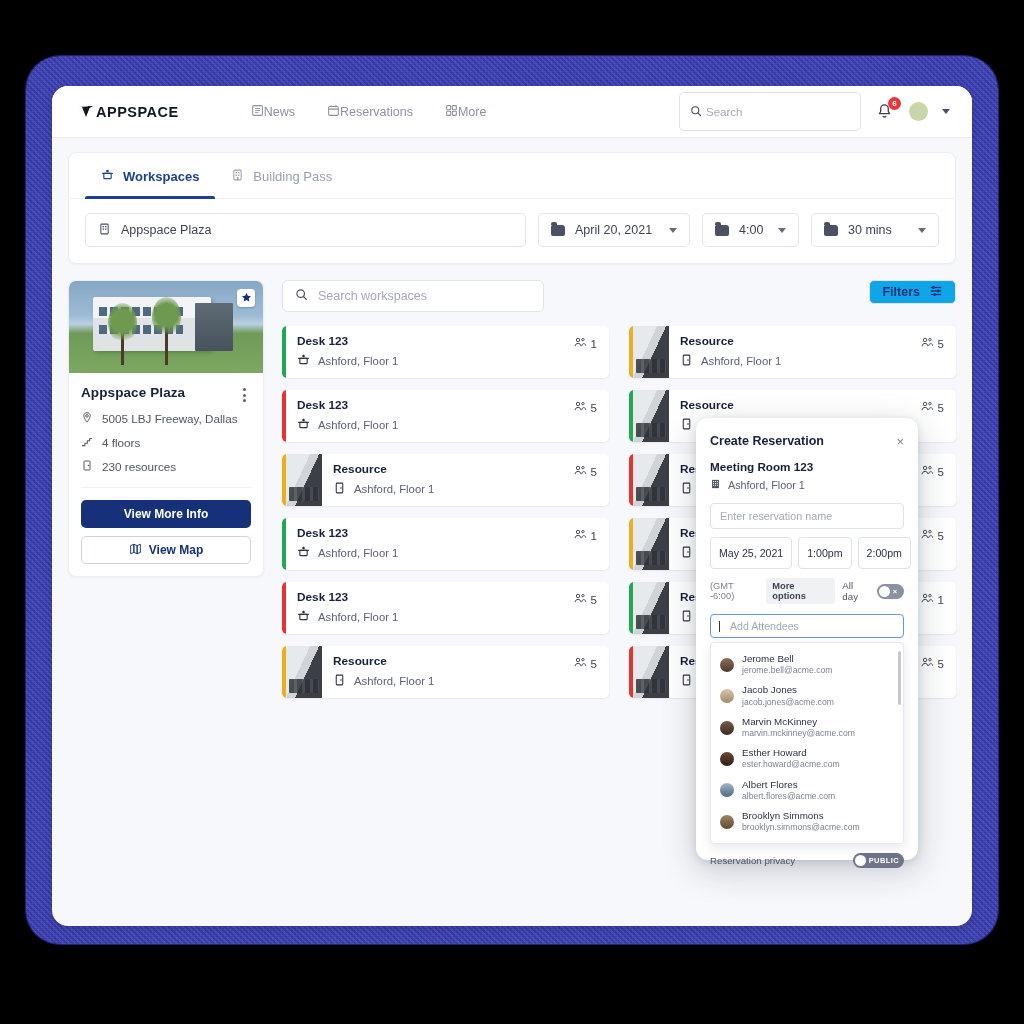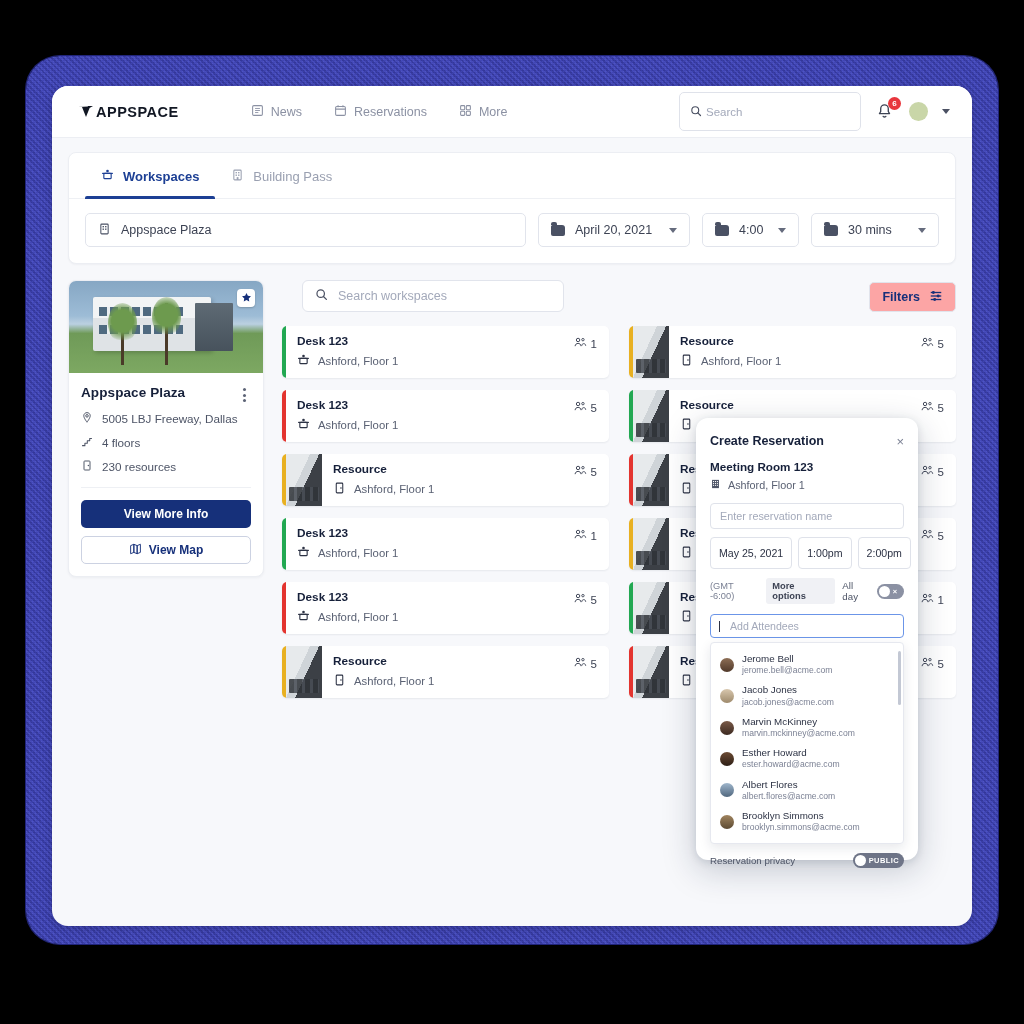--- a/index.html
+++ b/index.html
@@ -51,21 +51,21 @@
     padding: 0 22px 0 26px;
     border-bottom: 1px solid #eceef3;
     position: relative;
   }
   .logo { display:flex; align-items:center; gap:2px; font-weight:700; font-size:14.5px;
           letter-spacing:.5px; color:#111723; }
   .logo .mark { width:16px; height:13px; position:relative; }
   .logo .mark svg { display:block; }
   .nav { display:flex; align-items:center; gap:0; margin-left:56px; height:100%; }
   .nav-item {
-    display:flex; align-items:center; gap:7px;
+    display:flex; align-items:center; 
     height:100%; padding: 0 16px;
     font-size:12.5px; color:#8b91a3; position:relative; cursor:pointer;
     white-space:nowrap;
   }
   .nav-item.active { color:#1c3f94; font-weight:700; }
   .nav-item.active::after {
     content:""; position:absolute; left:14px; right:14px; bottom:0;
     height:3px; background:#1c3f94; border-radius:2px 2px 0 0;
   }
   .nav-item svg { flex:none; }
@@ -188,28 +188,28 @@
     justify-content:center; cursor:pointer; border:none;
   }
   .btn-outline {
     height:28px; border-radius:5px; background:#fff; color:#16307a;
     border:1px solid #ccd2e2; font-size:12px; font-weight:700;
     display:flex; align-items:center; justify-content:center; gap:7px; cursor:pointer;
   }
 
   
   .content { flex:1; min-width:0; }
-  .content-top { display:flex; align-items:flex-end; gap:14px;margin-left:20px; }
+  .content-top { display:flex; align-items:flex-start; gap:14px; }
   .ws-search {
     width:262px; height:32px; background:#fff; border:1px solid #e1e4ec;
     border-radius:6px; display:flex; align-items:center; gap:10px; padding:0 12px;
   }
   .ws-search .ph { font-size:12.5px; color:#a3a9ba; }
   .filters-btn {
-    margin-left:auto; height:30px; padding:0 12px; background:#fca5a5;
+    margin-left:auto; height:24px; padding:0 12px; background:#0ea5e9;
     border:1px solid #e1e4ec; border-radius:5px; display:flex; align-items:center;
     gap:9px; font-size:12.5px; font-weight:700; color:#16307a; cursor:pointer;
   }
 
   .grid { display:flex; gap:20px; margin-top:14px; }
   .col { flex:1; display:flex; flex-direction:column; gap:12px; min-width:0; }
 
   .ws-card {
     height:52px; background:#fff; border-radius:5px;
     display:flex; align-items:stretch; overflow:hidden;

